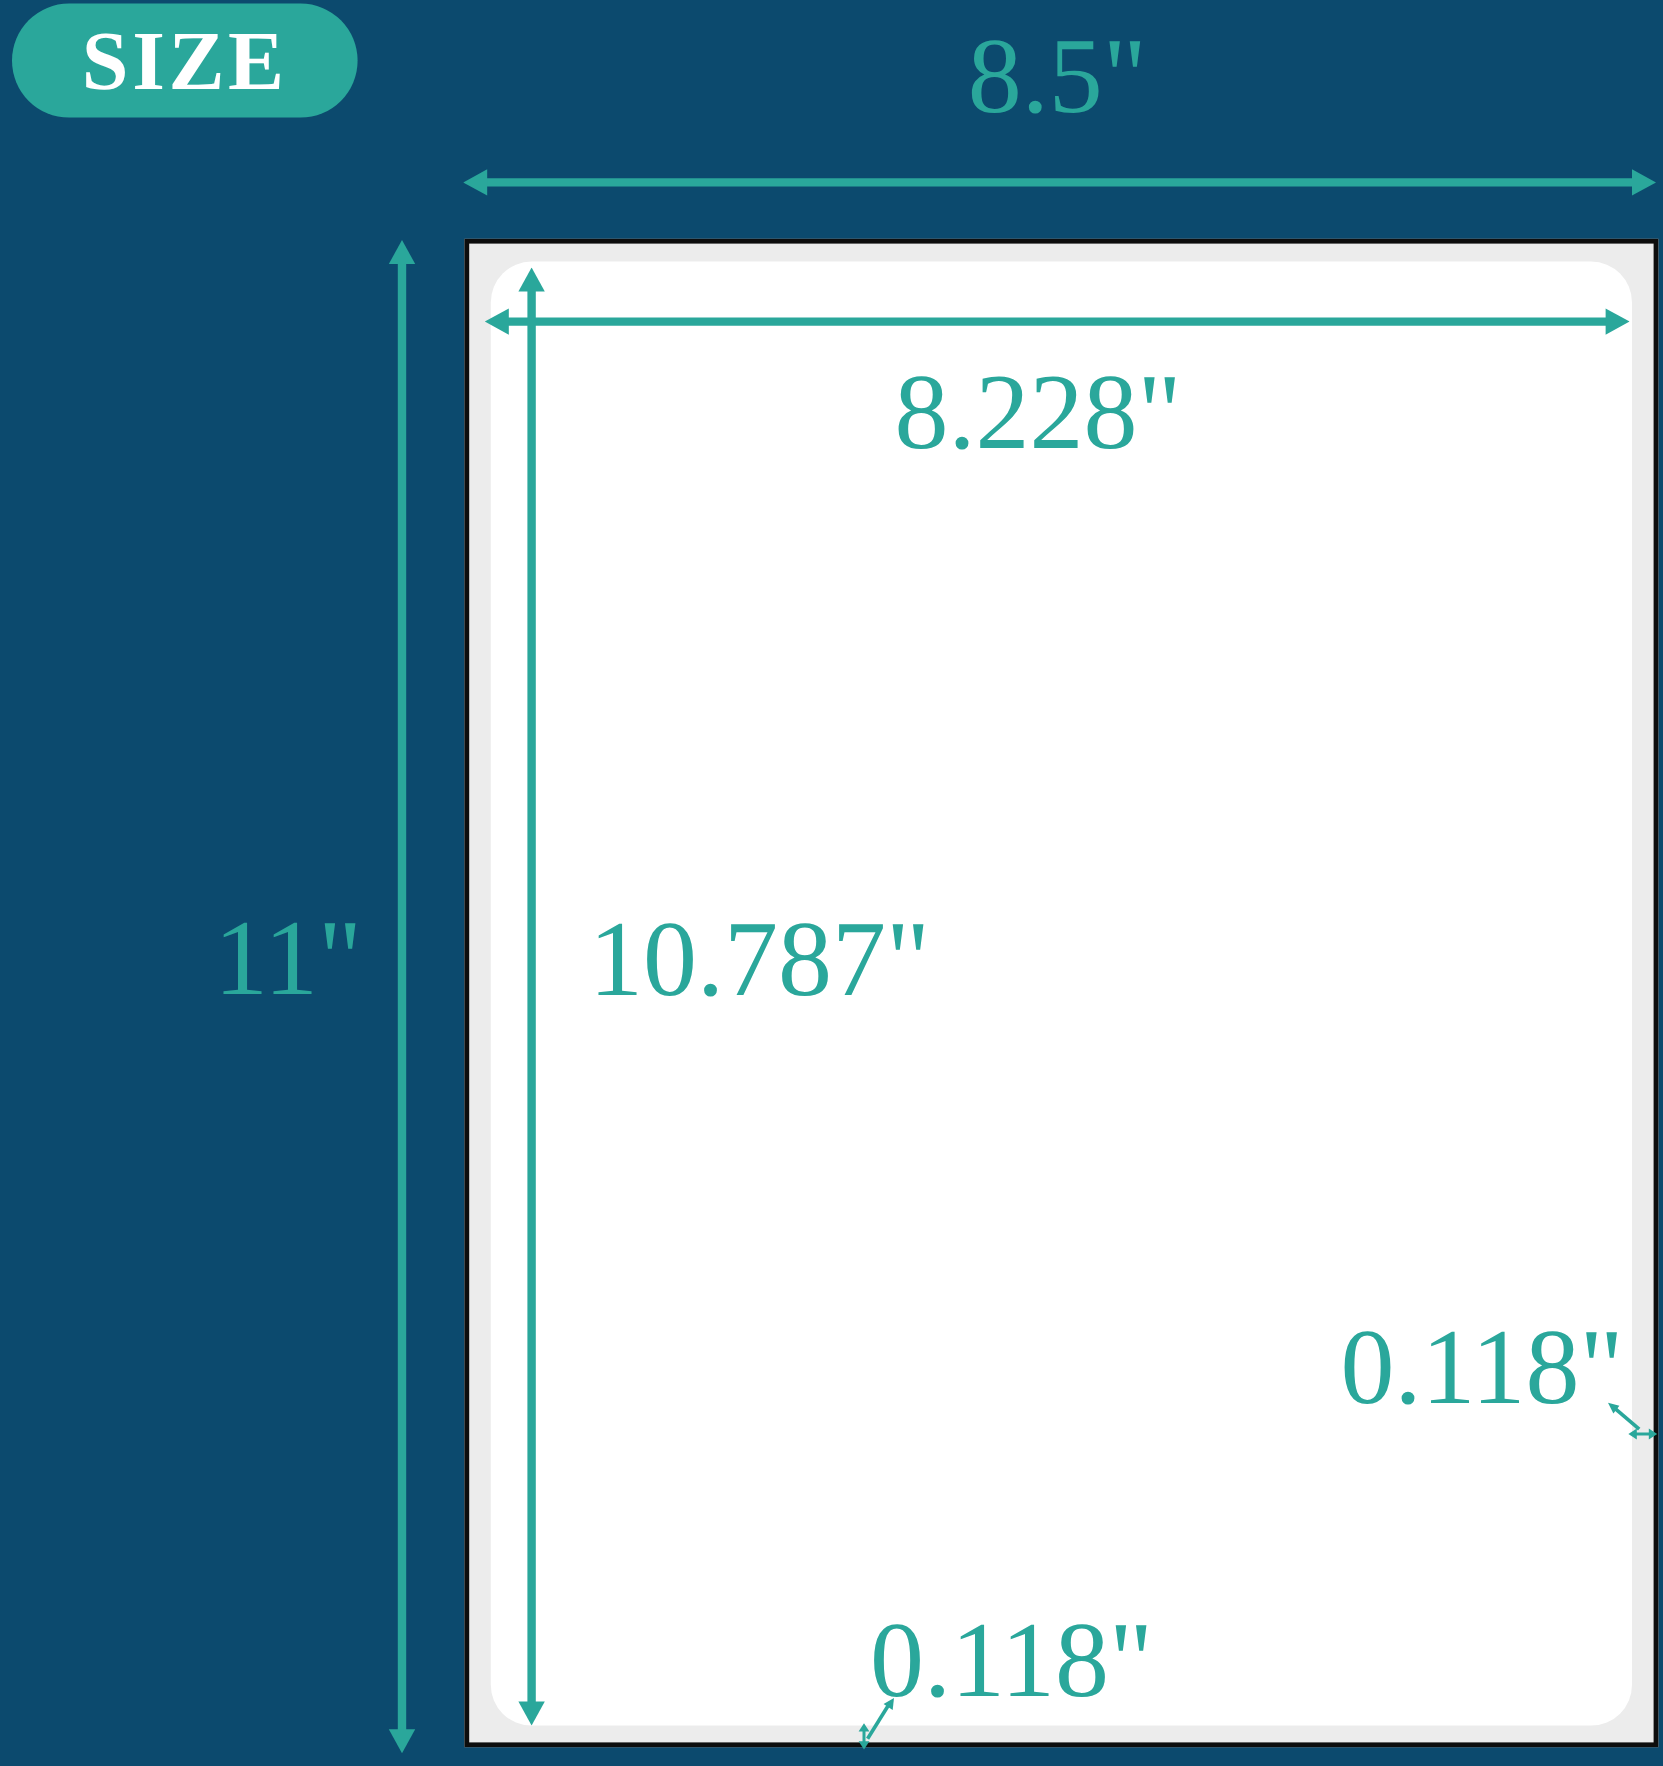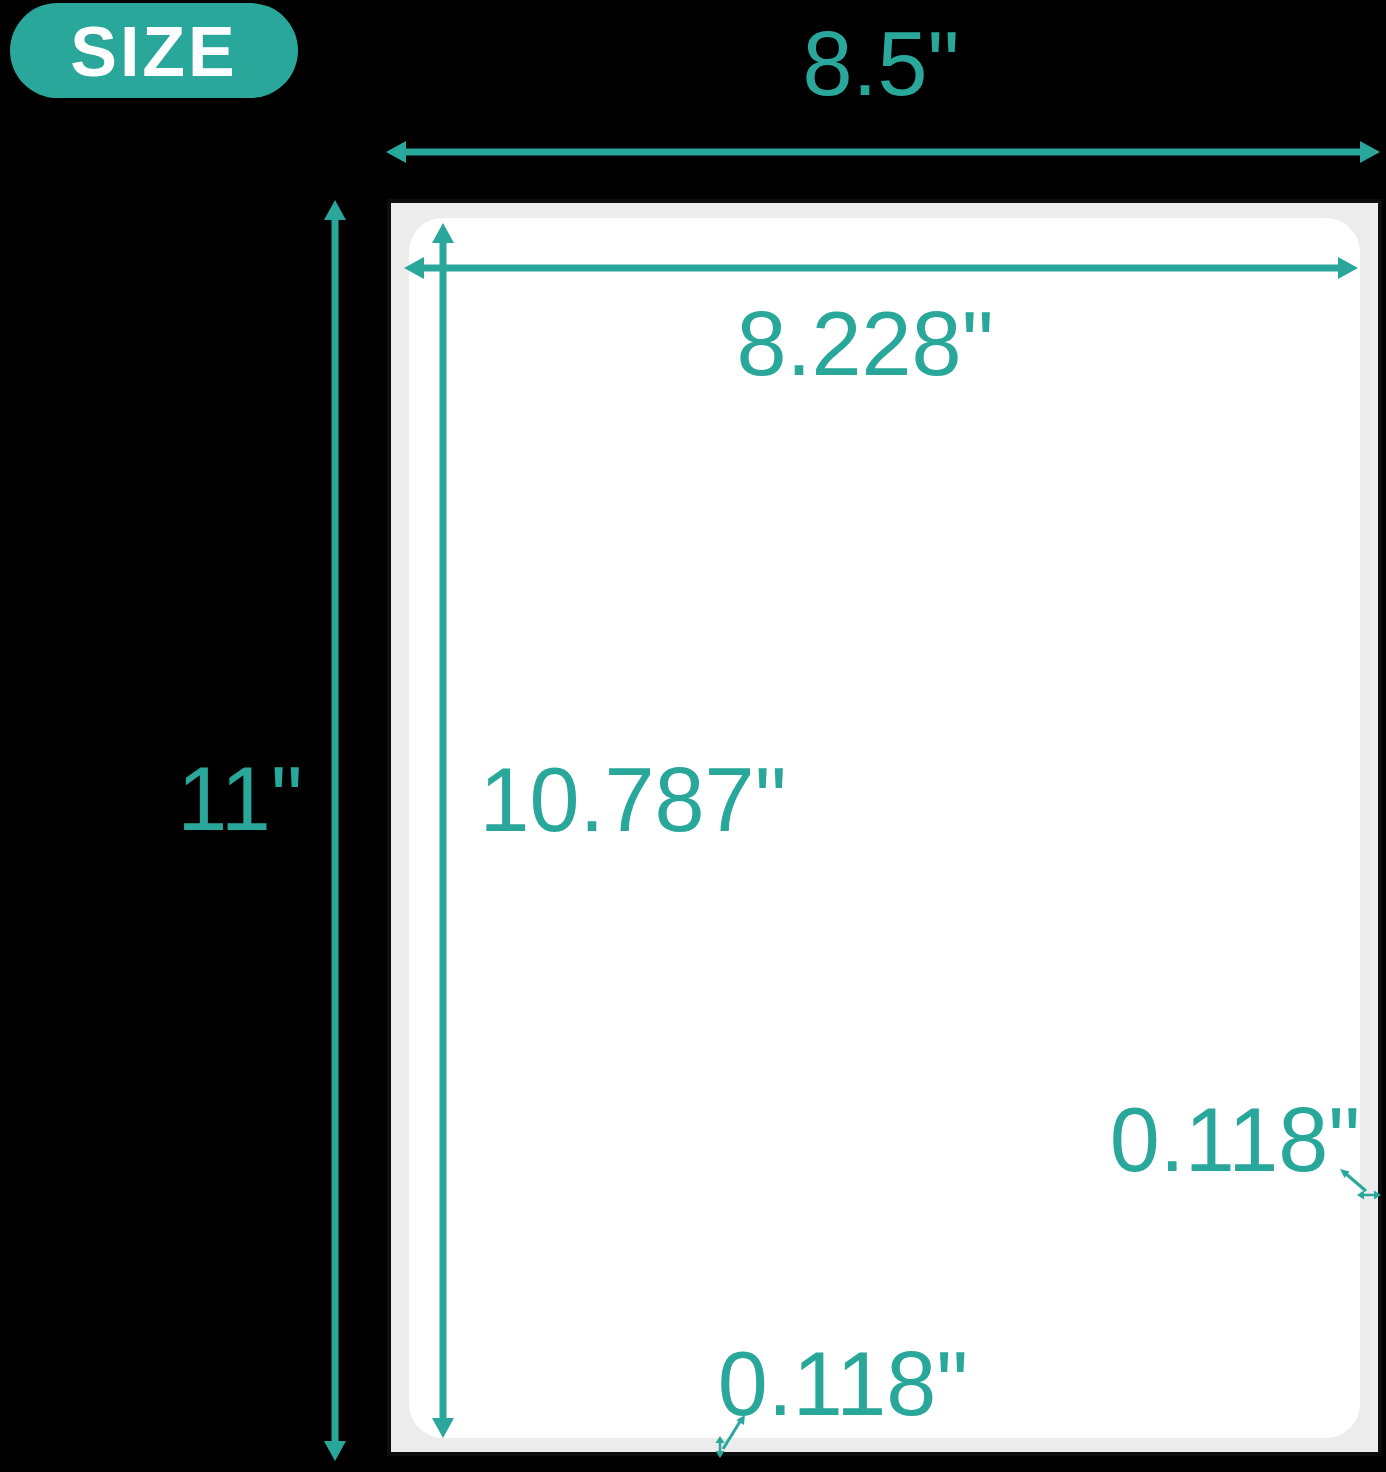--- a/index.html
+++ b/index.html
@@ -1,21 +1,21 @@
 <!DOCTYPE html>
 <html><head>
 <meta charset="utf-8">
 <style>
   html, body { margin: 0; padding: 0; background: #ffffff; }
   .canvas {
     position: relative;
     width: 1386px;
     height: 1472px;
-    background: #000000;
-    font-family: Liberation Sans, sans-serif;
+    background: #0c4a6e;
+    font-family: Liberation Serif, serif;
     overflow: hidden;
   }
   .size-badge {
     position: absolute;
     left: 10px; top: 3px;
     width: 288px; height: 95px;
     background: #2AA79B;
     border-radius: 48px;
     display: flex;
     align-items: center;

